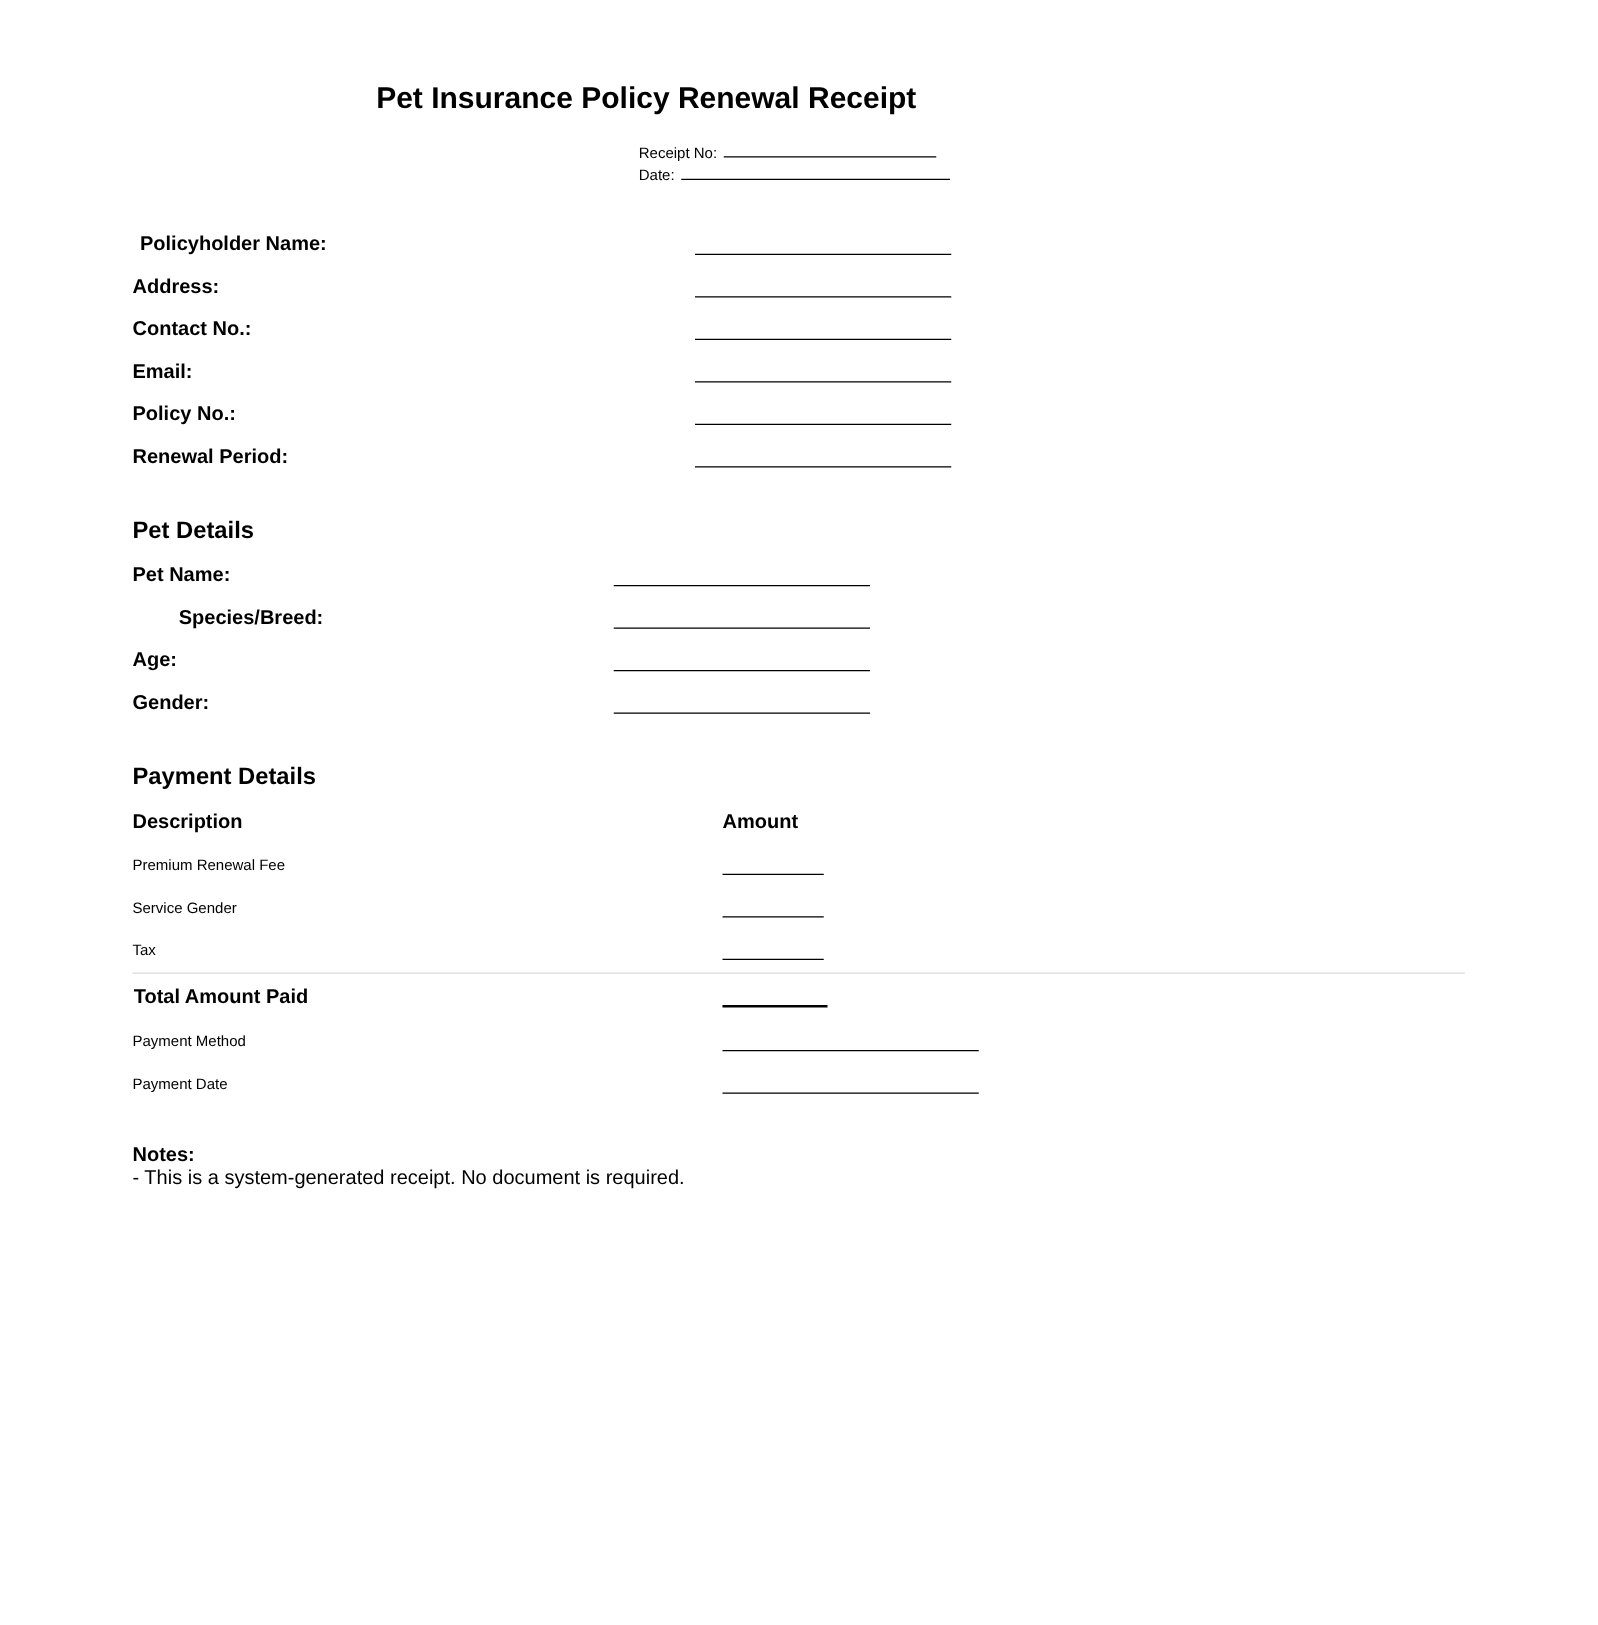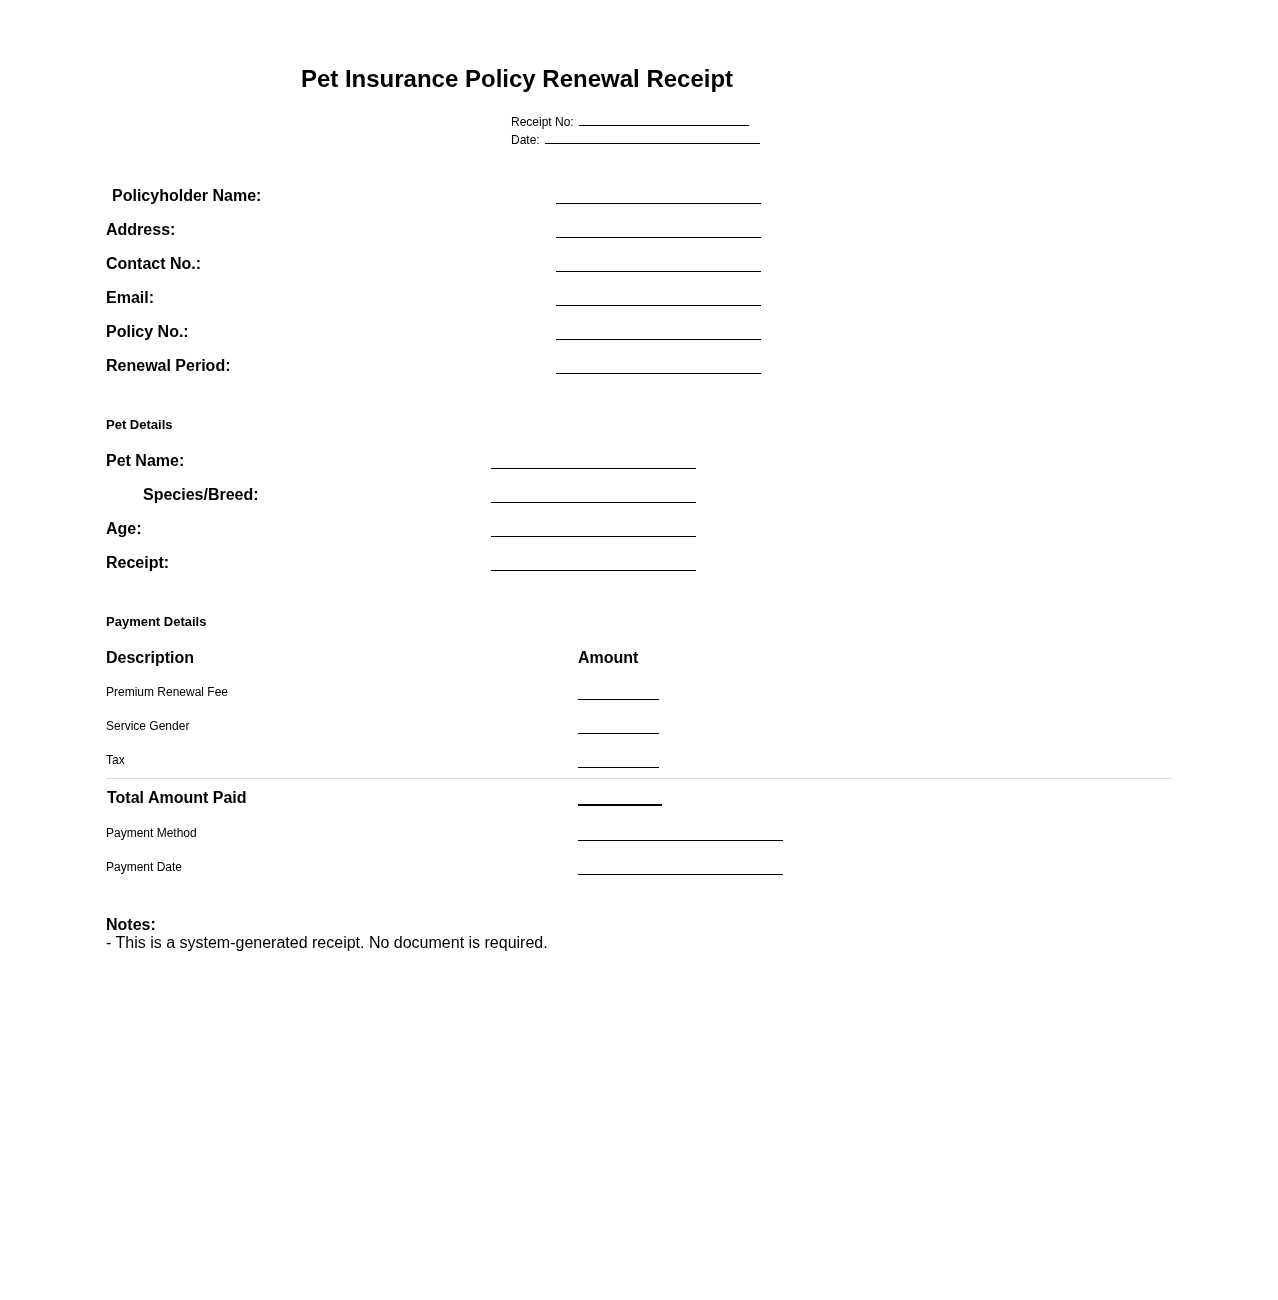--- a/index.html
+++ b/index.html
@@ -8,21 +8,21 @@
     font-family: "Liberation Sans", sans-serif; color: #000;
   }
   .title {
     position: absolute; left: 0; width: 1034px; top: 64px;
     text-align: center; font-size: 24px; font-weight: bold; line-height: 30px;
   }
   .meta { position: absolute; font-size: 12px; line-height: 18px; white-space: nowrap; }
   .blank { display: inline-block; border-bottom: 1px solid #000; height: 14px; vertical-align: baseline; }
   .label-b { position: absolute; font-size: 16px; font-weight: bold; line-height: 20px; white-space: nowrap; }
   .label-n { position: absolute; font-size: 12px; line-height: 20px; white-space: nowrap; }
-  .section { position: absolute; font-size: 13px; font-weight: bold; line-height: 22px; white-space: nowrap; }
+  .section { position: absolute; font-size: 19px; font-weight: bold; line-height: 22px; white-space: nowrap; }
   .line { position: absolute; height: 0; border-top: 1px solid #000; }
   .line-thick { position: absolute; height: 0; border-top: 2px solid #000; }
   .sep { position: absolute; left: 106px; width: 1066px; top: 778px; border-top: 1px solid #dcdcdc; }
   .notes { position: absolute; left: 106px; top: 916px; font-size: 16px; line-height: 18px; }
   .notes .nt { font-weight: bold; }
 </style>
 </head>
 <body>
 
 <div class="title">Pet Insurance Policy Renewal Receipt</div>
@@ -61,21 +61,21 @@
 
   <div class="label-b" style="left:106px; top:451px;">Pet Name:</div>
   <div class="line" style="left:491px; width:205px; top:468px;"></div>
 
   <div class="label-b" style="left:107px; top:485px;margin-left:36px;">Species/Breed:</div>
   <div class="line" style="left:491px; width:205px; top:502px;"></div>
 
   <div class="label-b" style="left:106px; top:519px;">Age:</div>
   <div class="line" style="left:491px; width:205px; top:536px;"></div>
 
-  <div class="label-b" style="left:106px; top:553px;">Receipt:</div>
+  <div class="label-b" style="left:106px; top:553px;">Gender:</div>
   <div class="line" style="left:491px; width:205px; top:570px;"></div>
 </div>
 
 <div>
   <div class="section" style="left:106px; top:611px;">Payment Details</div>
 
   <div class="label-b" style="left:106px; top:648px;">Description</div>
   <div class="label-b" style="left:578px; top:648px;">Amount</div>
 
   <div class="label-n" style="left:106px; top:682px;">Premium Renewal Fee</div>

